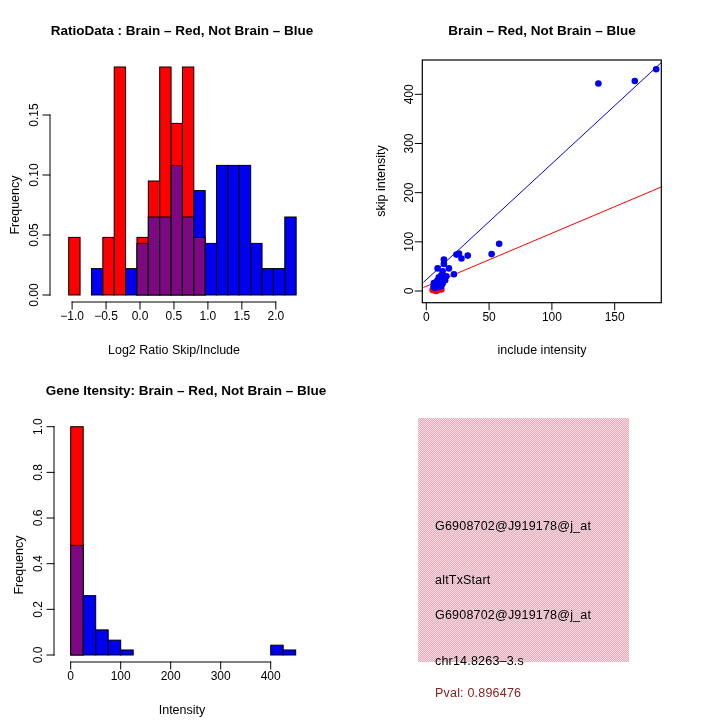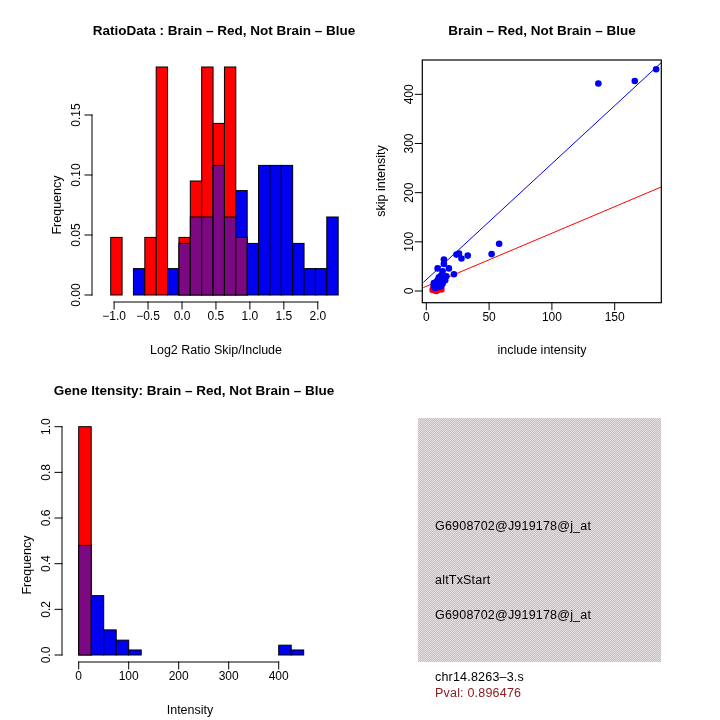--- a/index.html
+++ b/index.html
@@ -1,35 +1,35 @@
 <!DOCTYPE html>
 <html><head>
 <meta charset="utf-8">
 <style>
   html,body{margin:0;padding:0;background:#ffffff;}
   #canvas{position:relative;width:720px;height:720px;background:#ffffff;overflow:hidden;
           font-family:"Liberation Sans",sans-serif;}
   .panel{position:absolute;width:360px;height:360px;}
-  #panel-tl{left:0;top:0;margin-left:42px;}
+  #panel-tl{left:0;top:0;}
   #panel-tr{left:364px;top:0;}
-  #panel-bl{left:12px;top:360px;}
+  #panel-bl{left:4px;top:360px;}
   svg{display:block;}
   svg text{font-family:"Liberation Sans",sans-serif;fill:#000;}
   .title{font-size:13.5px;font-weight:bold;}
   .axlab{font-size:12.5px;}
   .tick-label{font-size:12px;}
   .ax{stroke:#000;stroke-width:1;stroke-linecap:square;}
-  #info-box{position:absolute;left:418px;top:418px;width:243px;height:244px;
+  #info-box{position:absolute;left:418px;top:418px;width:211px;height:244px;
             background:repeating-conic-gradient(#f4a7bb 0% 25%, #e6e0e3 0% 50%) 0 0/2px 2px;}
   .info-line{position:absolute;left:17px;font-size:12.5px;color:#000;white-space:nowrap;
              letter-spacing:0.2px;}
   #info-line-0{top:101px;}
   #info-line-1{top:155px;}
   #info-line-2{top:190px;}
-  #info-line-3{top:252px;}
+  #info-line-3{top:236px;}
   #info-line-4{top:268px;}
 </style>
 </head>
 <body>
 
 <div id="canvas">
 
   <div class="panel" id="panel-tl">
     <svg width="360" height="360" viewBox="0 0 360 360">
       <text class="title" x="182" y="35" text-anchor="middle">RatioData : Brain – Red, Not Brain – Blue</text>

